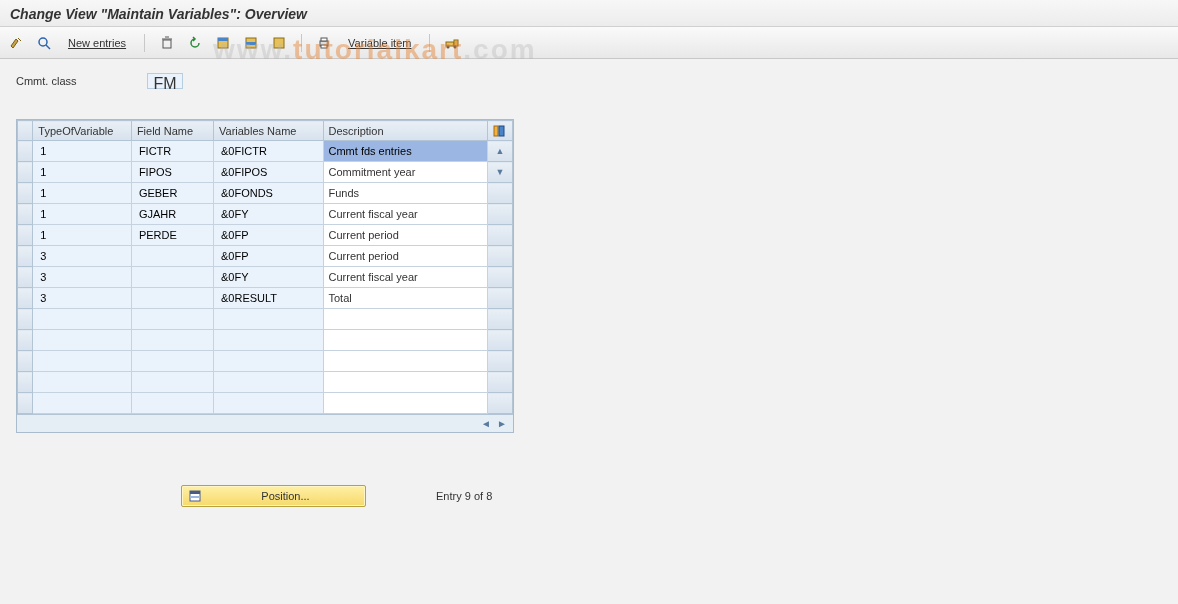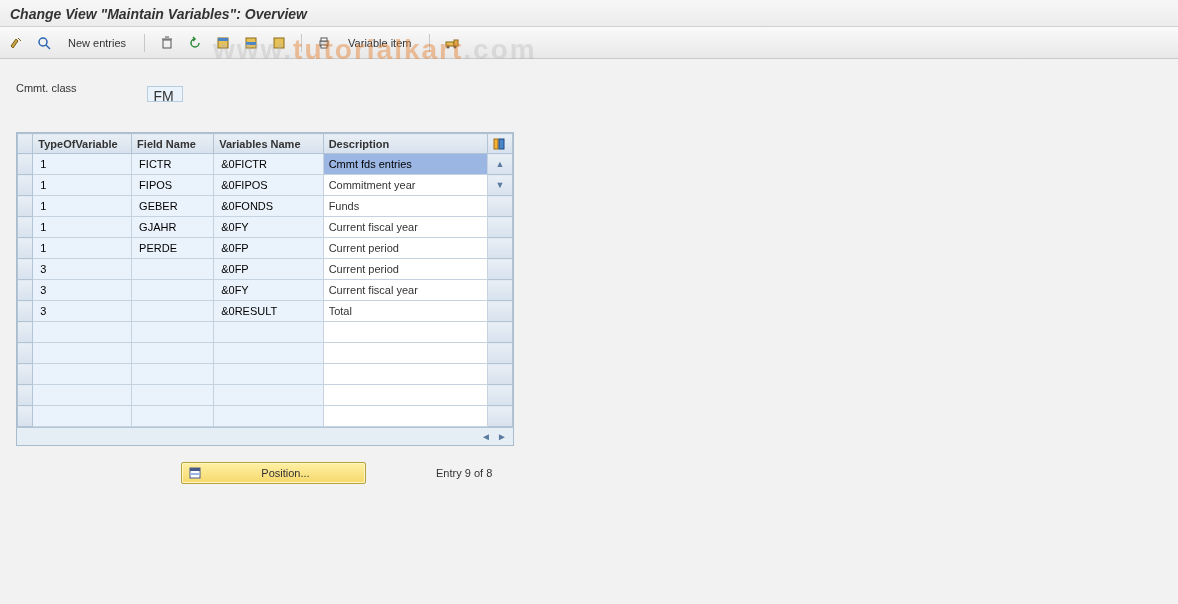--- a/index.html
+++ b/index.html
@@ -15,42 +15,43 @@
     background: linear-gradient(#f7f7f7,#ececec);
     border-bottom: 1px solid #d0d0d0;
   }
   .title-bar h1 { font-size: 14px; font-style: italic; font-weight: bold; color: #333; }
   .toolbar {
     display: flex; align-items: center;
     padding: 4px 8px; height: 32px;
     background: linear-gradient(#fafafa,#e8e8e8);
     border-bottom: 1px solid #c8c8c8;
     gap: 12px;
+    text-decoration: underline;
   }
   .tb-icon { width:16px; height:16px; display:flex; align-items:center; justify-content:center; cursor:pointer; }
   .tb-text { font-size:11px; cursor:pointer; padding:0 4px; }
   .tb-sep { width:1px; height:18px; background:#c8c8c8; margin:0 2px; }
   .content { padding: 14px 16px; }
   .field-row { display:flex; align-items:center; gap: 70px; margin-bottom: 30px;}
   .field-label { font-size:11px; }
   .field-value {
     border:1px solid #b7cde0; background:#eaf3fb;
-    padding:1px 6px; width:36px; font-size:14px; height:16px;margin-top:13px;
+    padding:1px 6px; width:36px; font-size:16px; height:16px;
   }
   .table-wrap {
     border:1px solid #a9bccd;
     width: 498px; background:#e6eef5;
     display:flex; flex-direction:column;
   }
   .table-scroll { display:flex; }
   .table-main { flex:1; }
   table { border-collapse: collapse; width:100%; background:#fff; }
   th {
     background: linear-gradient(#e9eff5,#d7e2ee);
-    border:1px solid #b3c4d4; font-weight:bold; text-align:left;
+    border:1px solid #b3c4d4; font-weight:normal; text-align:left;
     padding:3px 5px; font-size:11px; height:20px; color:#333;
   }
   td {
     border:1px solid #c5d3e0; padding:2px 5px; font-size:11px;
     height:20px; background:#fff;
   }
   .row-handle {
     width:14px; background: linear-gradient(#e9eff5,#d7e2ee);
     border:1px solid #b3c4d4;
   }
@@ -63,21 +64,21 @@
   .corner-btn {
     width:18px; background: linear-gradient(#e9eff5,#d7e2ee);
     border:1px solid #b3c4d4; text-align:center; cursor:pointer;
   }
   .vbtn { height:16px; display:flex; align-items:center; justify-content:center; font-size:9px; color:#5a7aa0; cursor:pointer; }
   .hscroll {
     height:18px; border-top:1px solid #b3c4d4; background:#e6eef5;
     display:flex; align-items:center; justify-content:flex-end; padding-right:4px; gap:2px;
   }
   .hbtn { width:14px; height:14px; display:flex; align-items:center; justify-content:center; font-size:10px; color:#5a7aa0; cursor:pointer;}
-  .footer-row { display:flex; align-items:center; margin-top:16px; }
+  .footer-row { display:flex; align-items:center; margin-top:52px; }
   .pos-btn {
     margin-left:165px;
     display:flex; align-items:center; gap:10px;
     background: linear-gradient(#fff0a5,#f6d96b);
     border:1px solid #b7a33b; border-radius:2px;
     padding:2px 6px; width:185px; height:22px; cursor:pointer;
     font-size:11px; justify-content:flex-start;
     box-shadow: inset 0 0 0 1px #fff6c6;
   }
   .pos-btn .ic { width:14px; display:flex; justify-content:center; }

